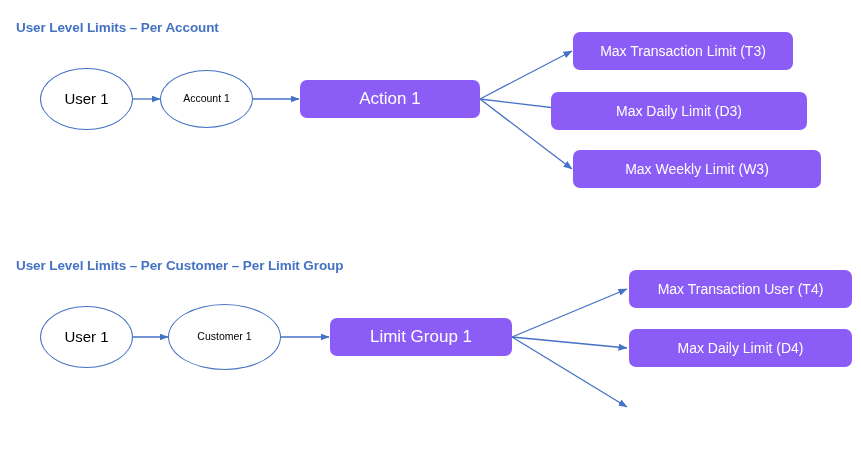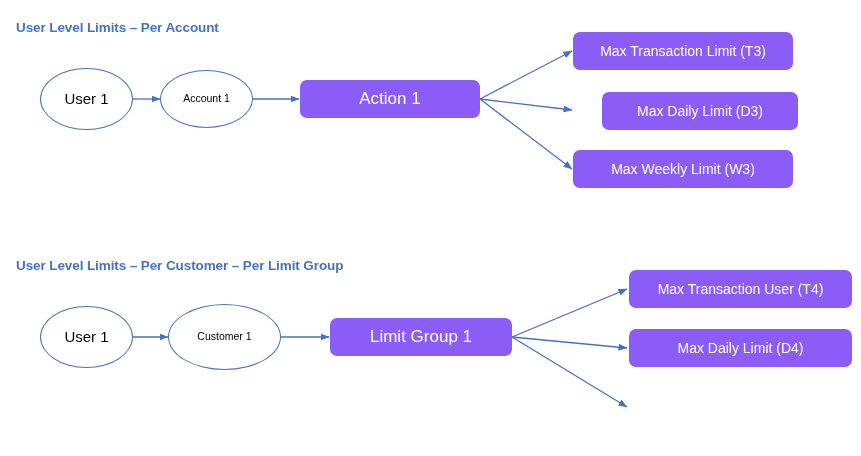--- a/index.html
+++ b/index.html
@@ -109,23 +109,23 @@
   <div class="section-title" style="left:16px; top:20px;">User Level Limits – Per Account</div>
 
   <div class="ellipse-node big" style="left:40px; top:68px; width:93px; height:62px;">User 1</div>
 
   <div class="ellipse-node small" style="left:160px; top:70px; width:93px; height:58px;">Account 1</div>
 
   <div class="blue-box primary" style="left:300px; top:80px; width:180px; height:38px;">Action 1</div>
 
   <div class="blue-box limit" style="left:573px; top:32px; width:220px; height:38px;">Max Transaction Limit (T3)</div>
 
-  <div class="blue-box limit" style="left:602px; top:92px; width:196px; height:38px;">Max Daily Limit (D3)</div>
+  <div class="blue-box limit" style="left:551px; top:92px; width:256px; height:38px;">Max Daily Limit (D3)</div>
 
-  <div class="blue-box limit" style="left:573px; top:150px; width:220px; height:38px;">Max Weekly Limit (W3)</div>
+  <div class="blue-box limit" style="left:573px; top:150px; width:248px; height:38px;">Max Weekly Limit (W3)</div>
 
   <div class="section-title" style="left:16px; top:258px;">User Level Limits – Per Customer – Per Limit Group</div>
 
   <div class="ellipse-node big" style="left:40px; top:306px; width:93px; height:62px;">User 1</div>
 
   <div class="ellipse-node small" style="left:168px; top:304px; width:113px; height:66px;">Customer 1</div>
 
   <div class="blue-box primary" style="left:330px; top:318px; width:182px; height:38px;">Limit Group 1</div>
 
   <div class="blue-box limit" style="left:629px; top:270px; width:223px; height:38px;">Max Transaction User (T4)</div>

